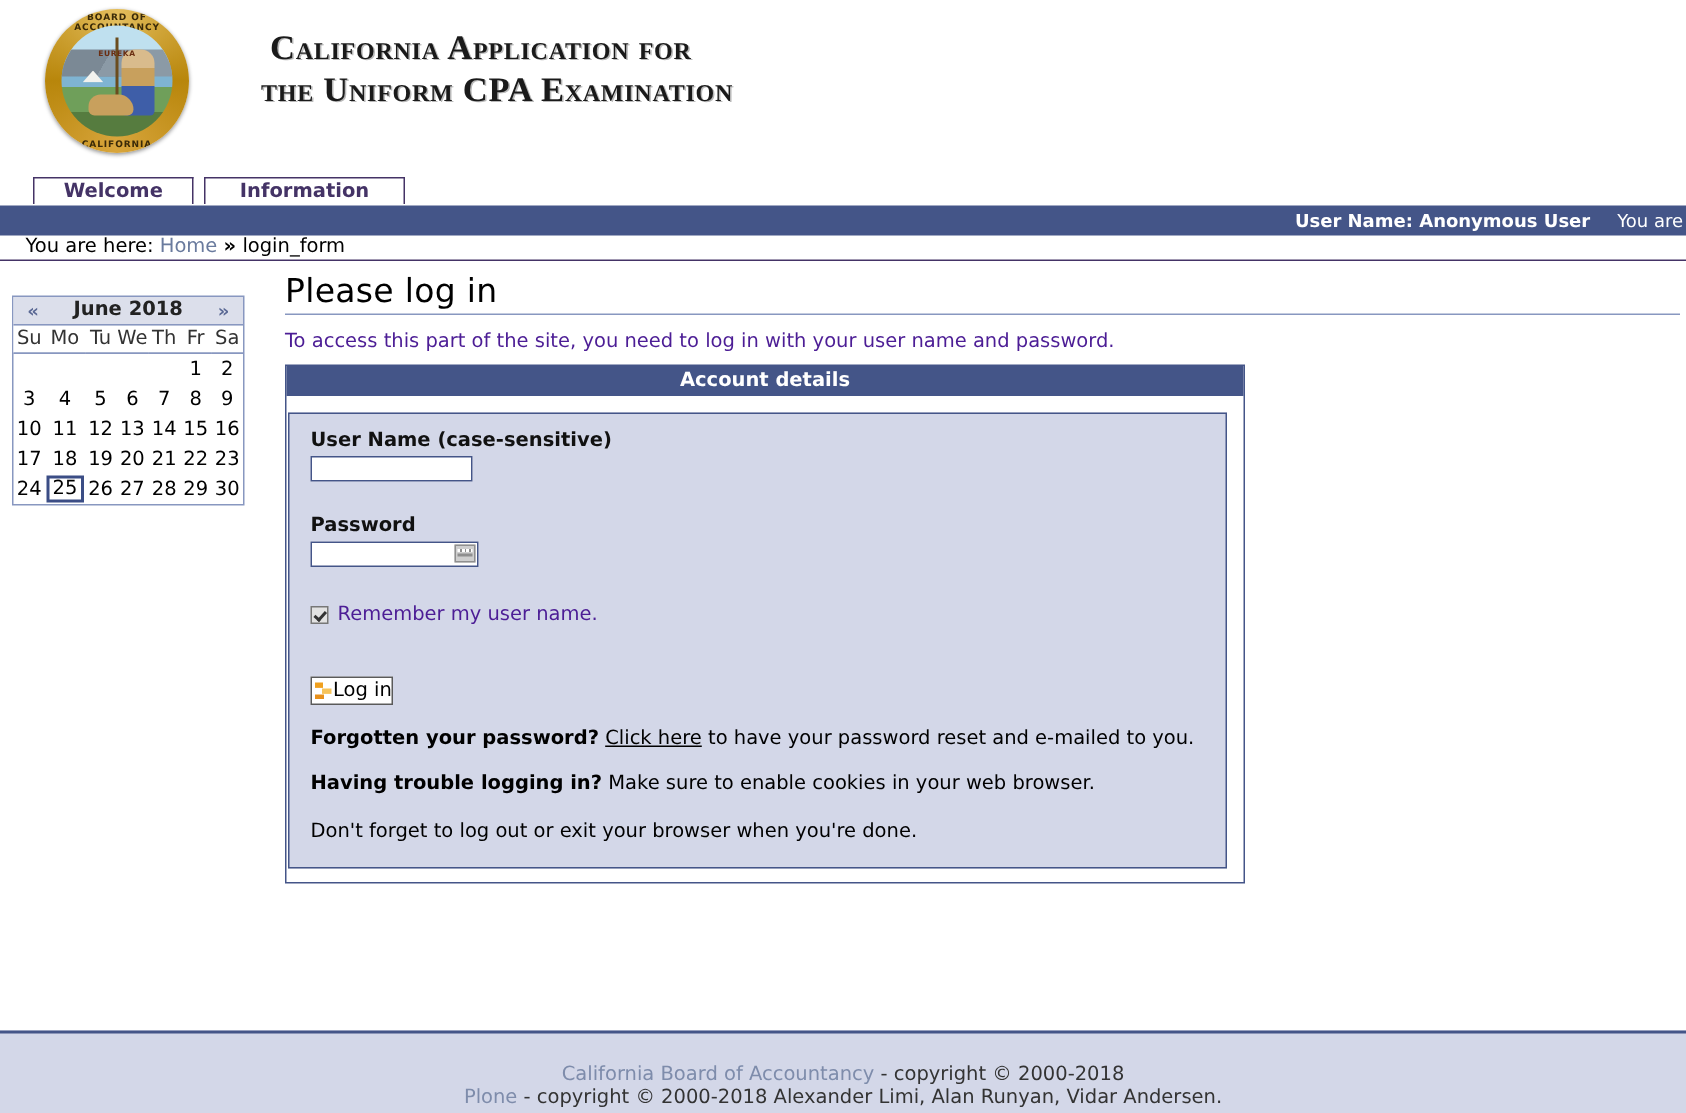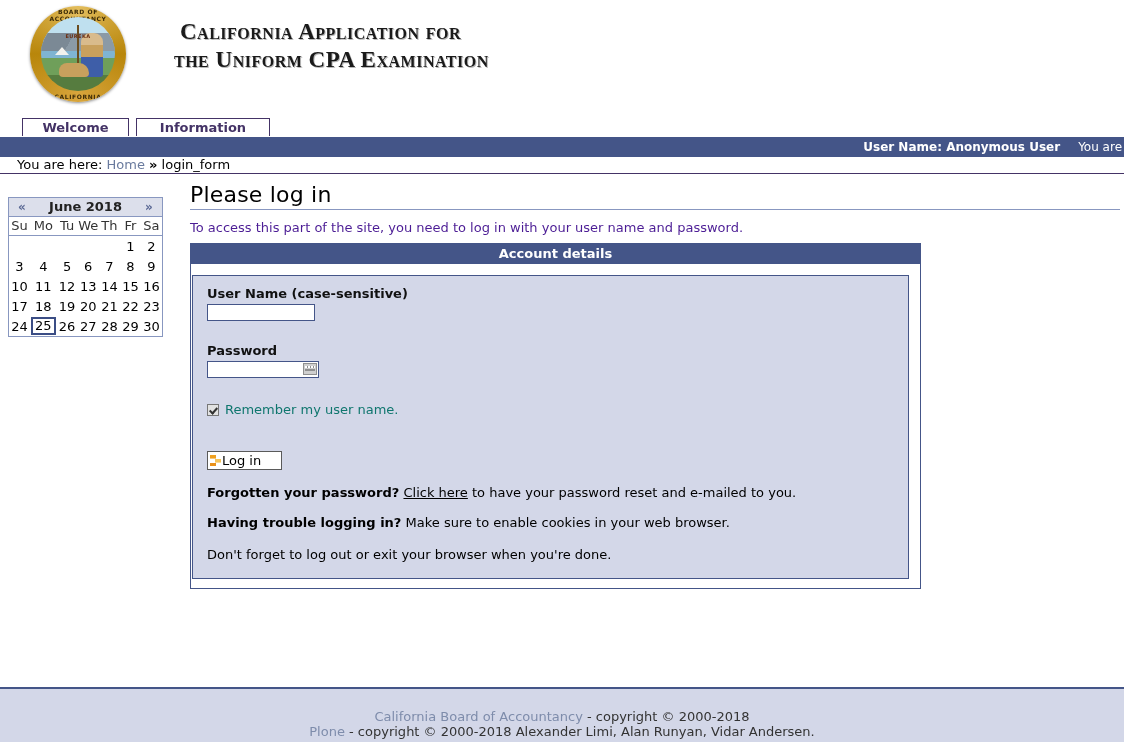--- a/index.html
+++ b/index.html
@@ -245,21 +245,21 @@
     margin: 10px 16px 0 0;
     font-size: 13px;
     color: #4c1d95;
   }
 
   
   #login-panel {
     position: absolute;
     left: 190px;
     top: 243px;
-    width: 731px;
+    width: 640px;
     background: #ffffff;
     border: 1px solid #445588;
     box-sizing: border-box;
     padding-bottom: 9px;
   }
   #login-panel .panel-title {
     height: 20px;
     line-height: 20px;
     background: #445588;
     color: #ffffff;
@@ -306,21 +306,21 @@
     width: 10px; height: 2px;
     background:
       repeating-linear-gradient(90deg, #fff 0 2px, #8f8f8f 2px 3px);
     box-shadow: 0 3px 0 -1px #fff, 0 3px 0 0 #8f8f8f;
   }
   .field-gap { height: 22px; }
 
   .checkline {
     margin-top: 24px;
     font-size: 13px;
-    color: #0f766e;
+    color: #4c1d95;
     display: flex;
     align-items: center;
   }
   .cbox {
     width: 12px; height: 12px;
     border: 1px solid #777;
     background: #e2e2e2;
     display: inline-block;
     position: relative;
     margin-right: 6px;
@@ -335,21 +335,21 @@
     border-width: 0 2px 2px 0;
     transform: rotate(42deg);
   }
 
   #login-button {
     margin-top: 34px;
     display: inline-flex;
     align-items: center;
     background: #ffffff;
     border: 1px solid #5a5a5a;
-    padding: 1px 20px 1px 2px;
+    padding: 1px 0 1px 2px;
     font-family: "DejaVu Sans", "Liberation Sans", sans-serif;
     font-size: 13px;
     color: #000;
     cursor: pointer;
     line-height: 15px;
   }
   #login-button .plone-ico {
     width: 11px; height: 11px;
     margin-right: 1px;
     display: inline-block;

